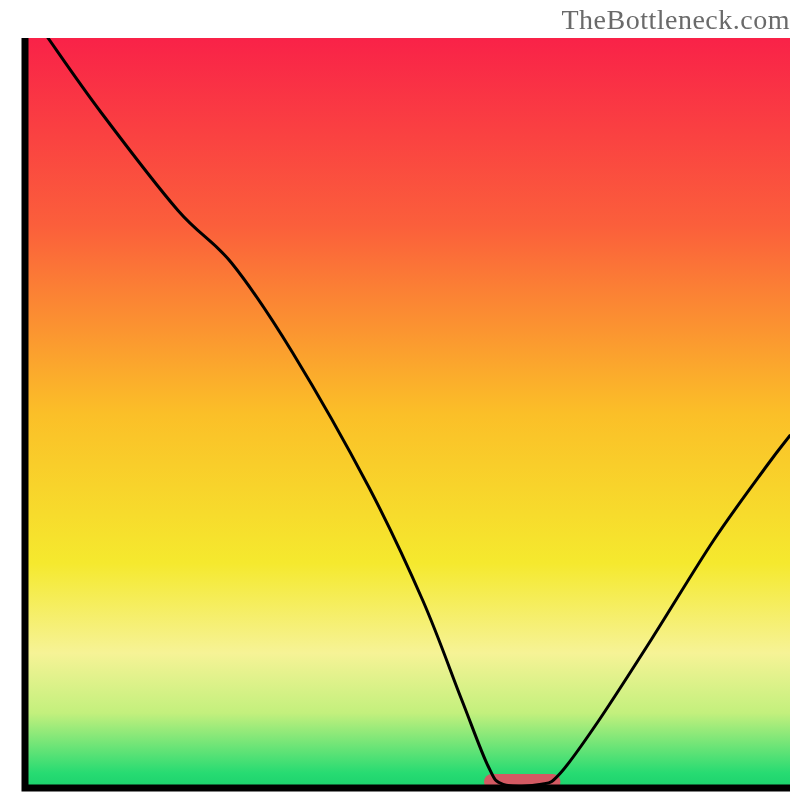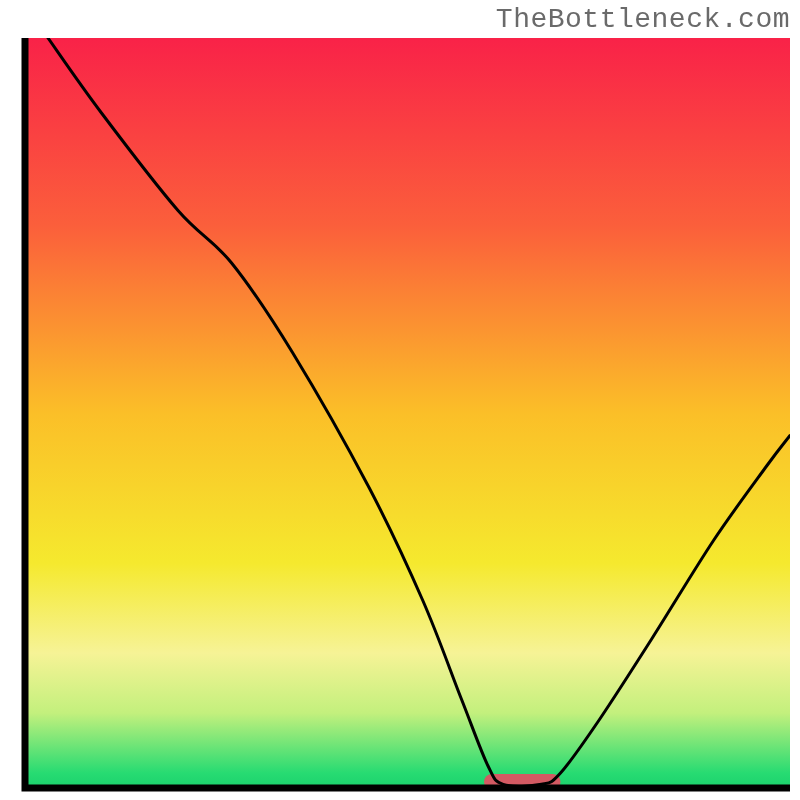--- a/index.html
+++ b/index.html
@@ -12,21 +12,21 @@
   }
   .chart-container {
     position: relative;
     width: 800px;
     height: 800px;
   }
   .watermark {
     position: absolute;
     top: 4px;
     right: 10px;
-    font-family: Liberation Mono, monospace;
+    font-family: Liberation Serif, serif;
     font-size: 28px;
     font-weight: 500;
     color: #6a6a6a;
     z-index: 10;
     letter-spacing: 0.5px;
   }
   svg.plot {
     position: absolute;
     top: 0;
     left: 0;

